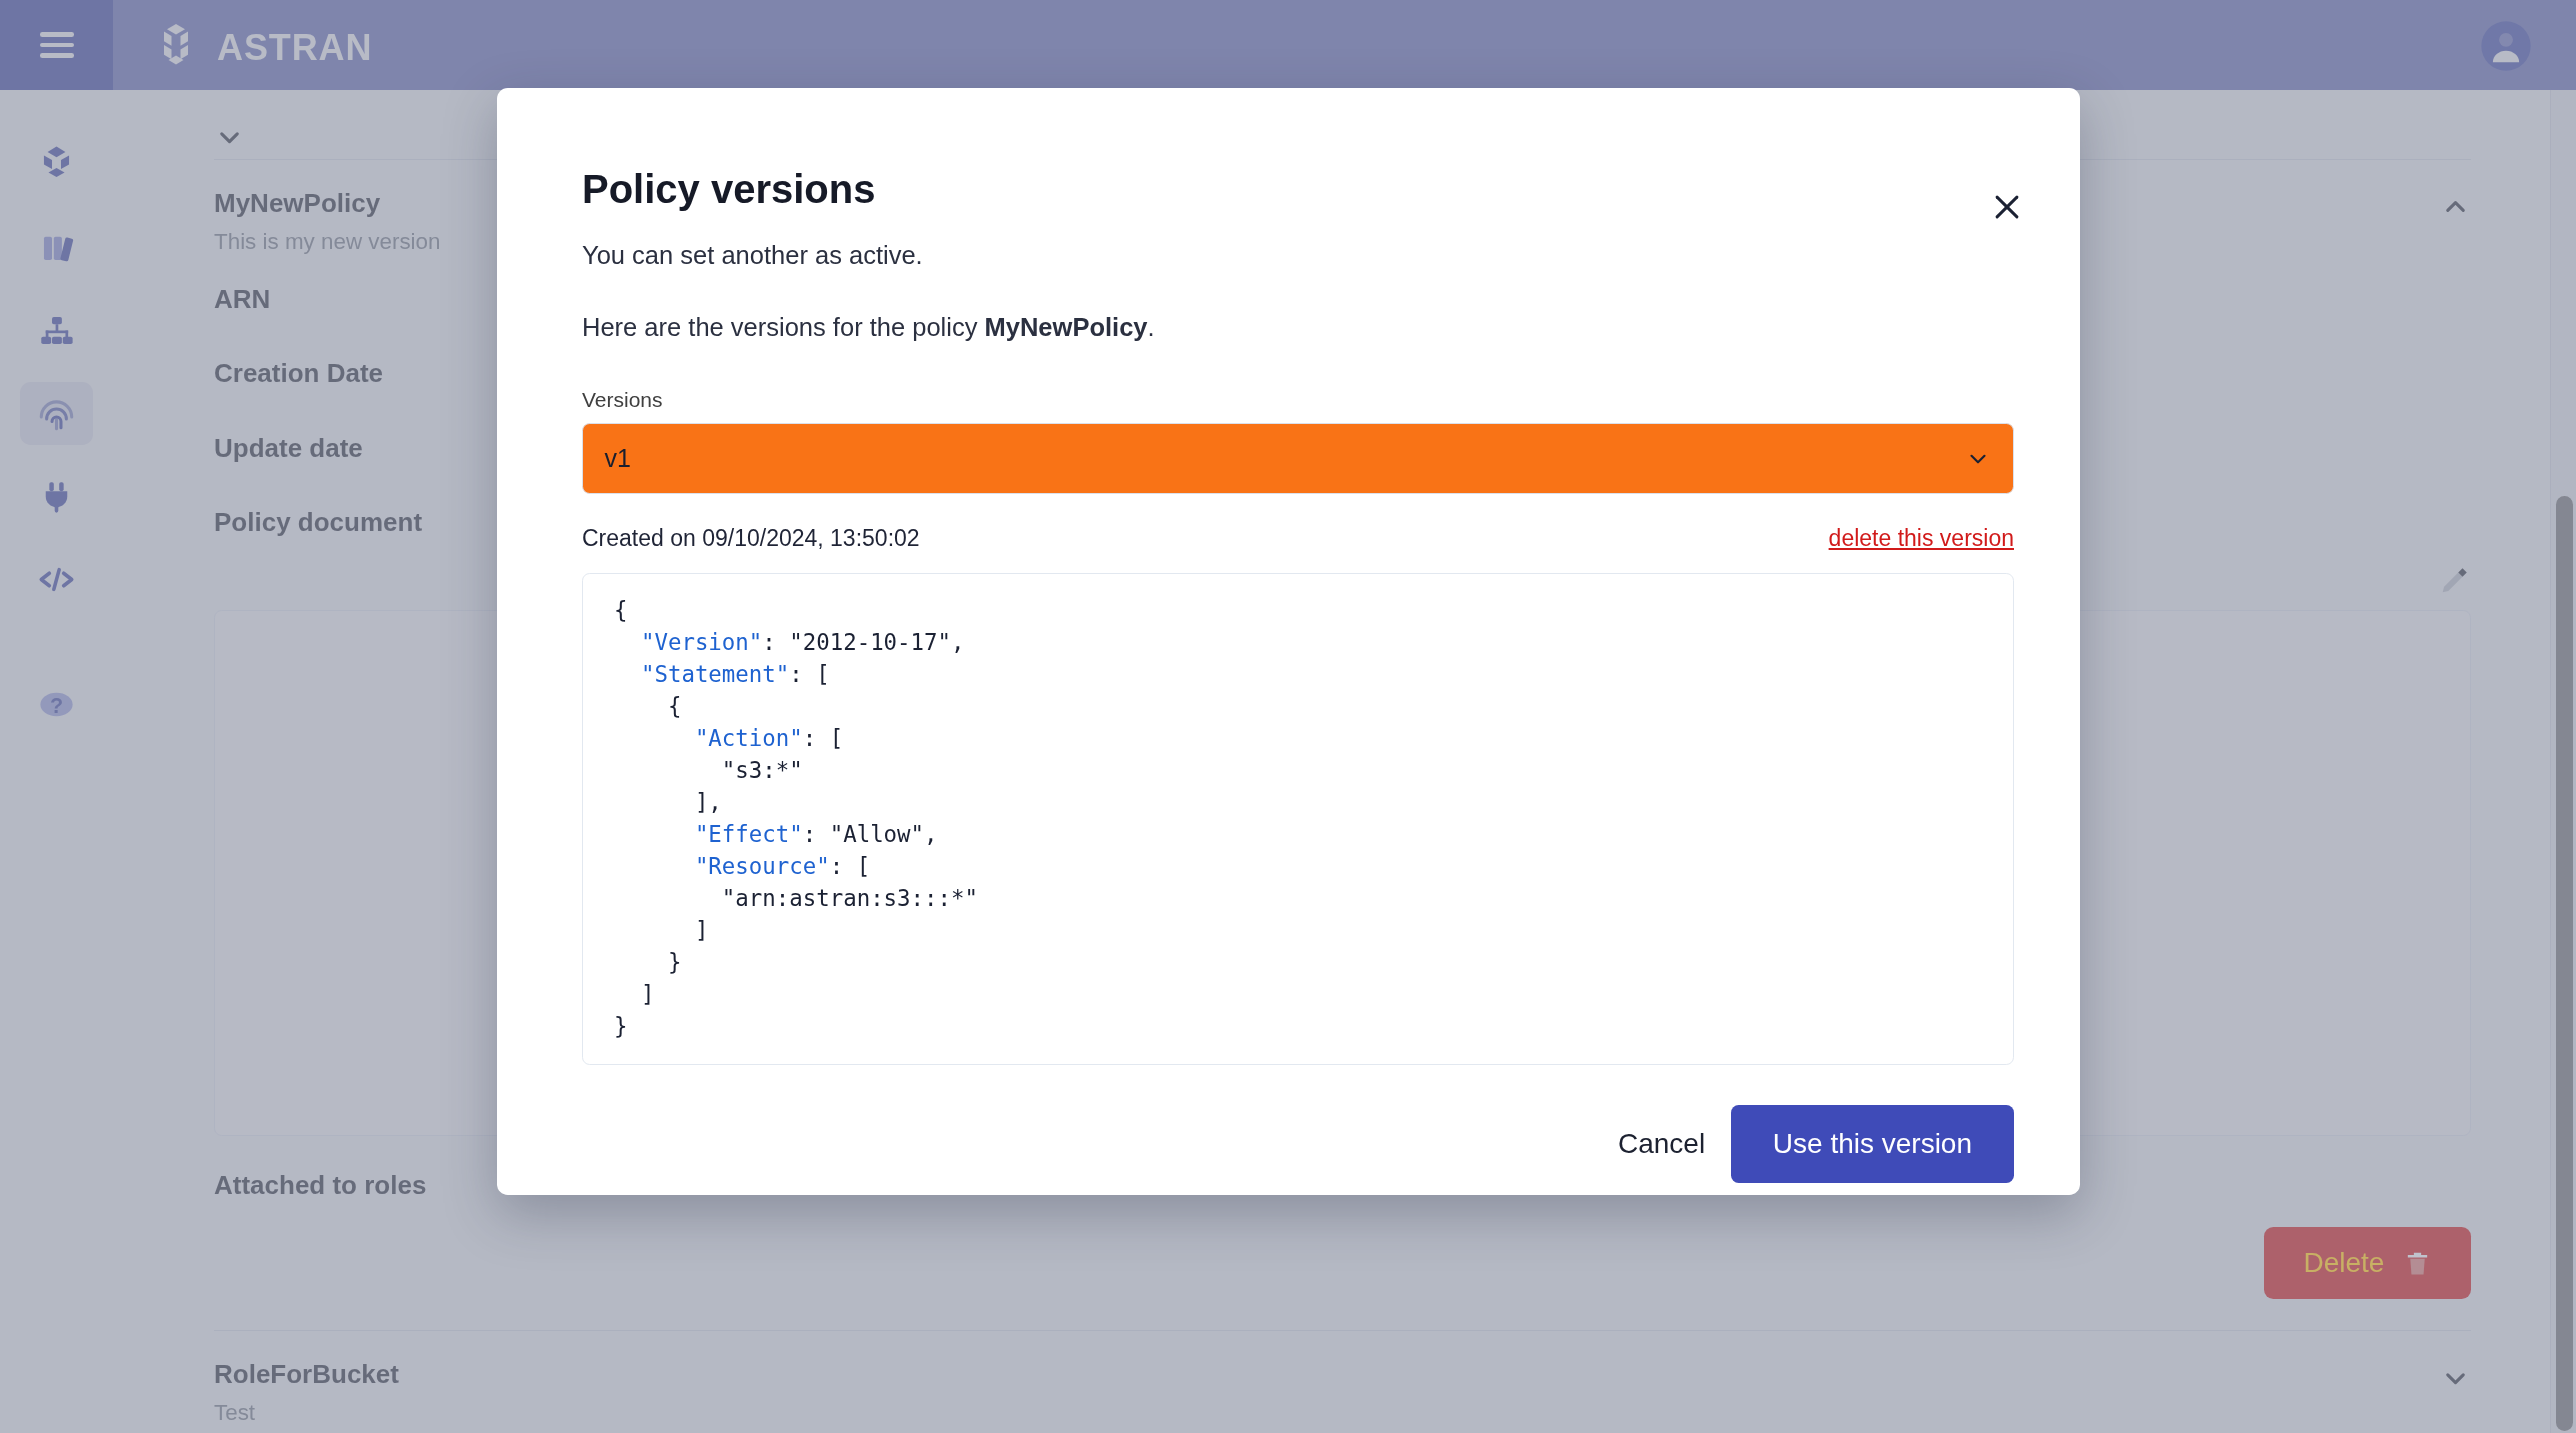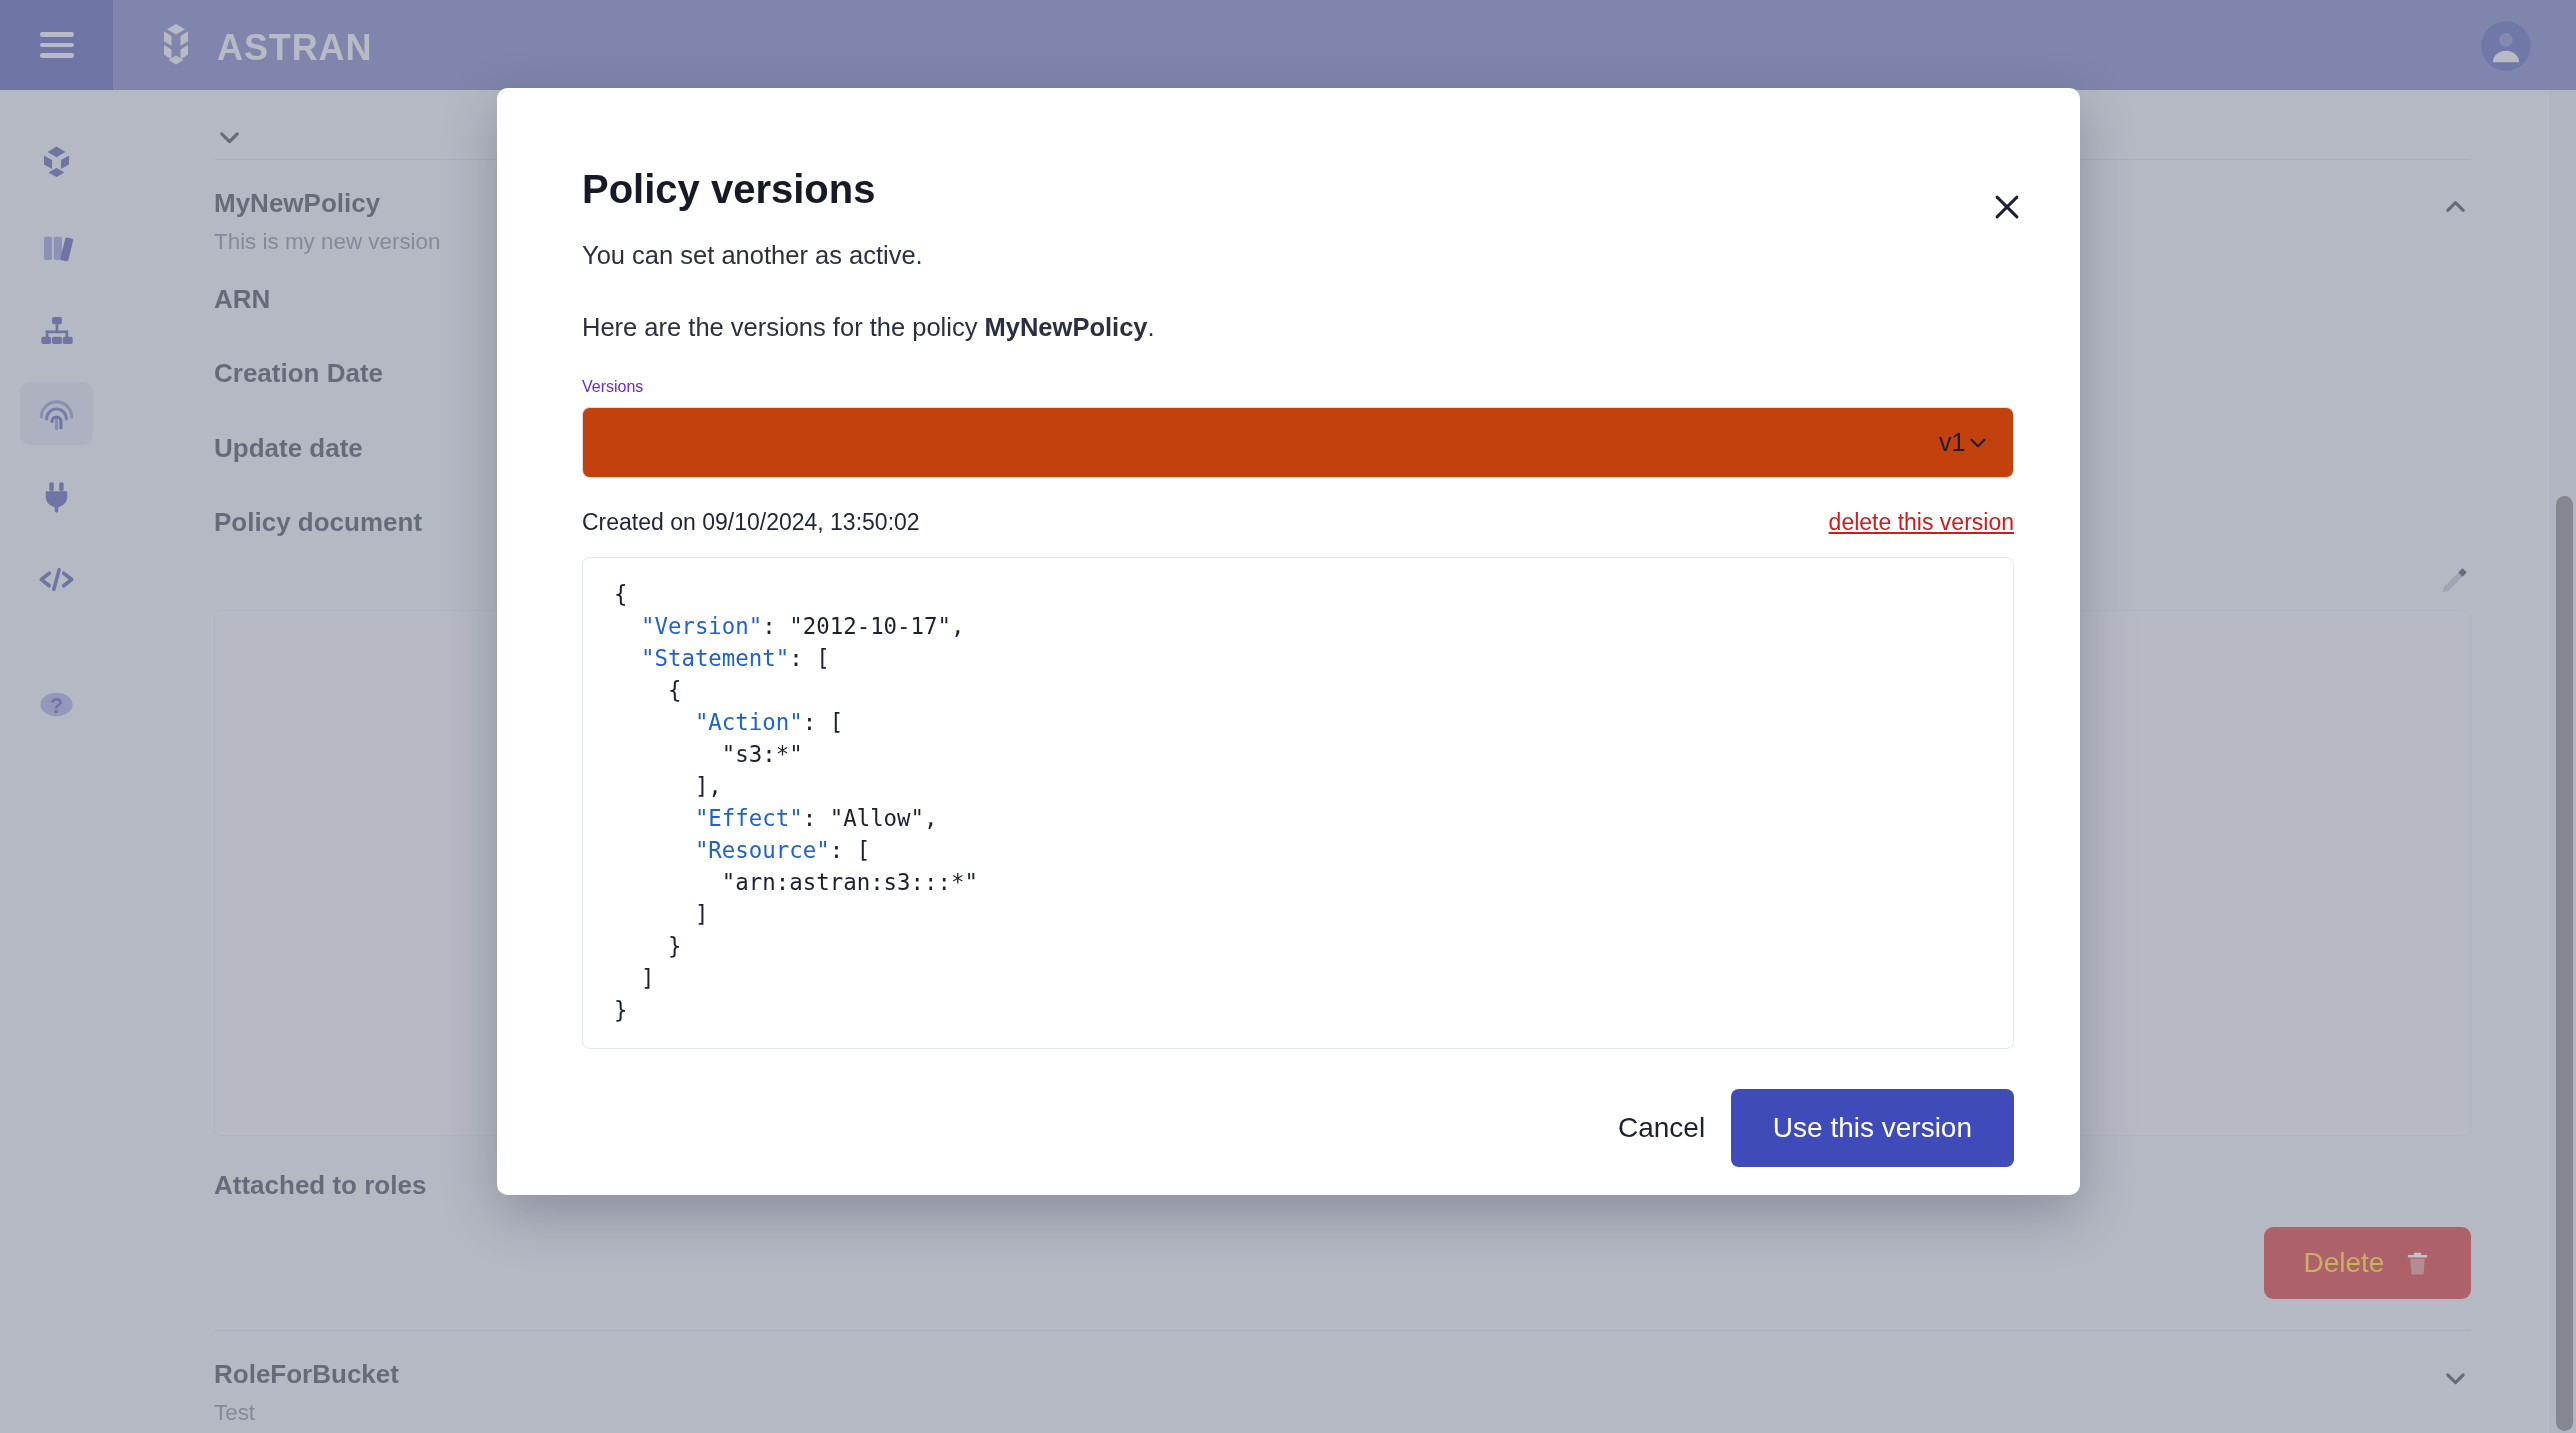--- a/index.html
+++ b/index.html
@@ -242,34 +242,34 @@
   }
   .modal-para {
     font-size: 25.5px;
     color: #2b3040;
     margin-top: 43px;
   }
   .modal-para b { font-weight: bold; }
   .modal-para.second { margin-top: 29px; }
 
   .select-label {
-    font-size: 16px;
-    color: #6d28d9;
-    margin-top: 36px;
+    font-size: 21px;
+    color: #404040;
+    margin-top: 46px;
     margin-bottom: 10.8px;
   }
   .select-box {
     width: 100%;
     height: 71px;
     border: 1.5px solid #dbe0ea;
     border-radius: 7.7px;
-    background: #c2410c;
-    display: flex;
-    align-items: center;
-    justify-content: flex-end;
+    background: #f97316;
+    display: flex;
+    align-items: center;
+    justify-content: space-between;
     padding: 0 21.6px;
     font-family: inherit;
   }
   .select-value { font-size: 25px; color: #1a1f2e; }
 
   .meta-row {
     display: flex;
     align-items: baseline;
     justify-content: space-between;
     margin-top: 31px;

